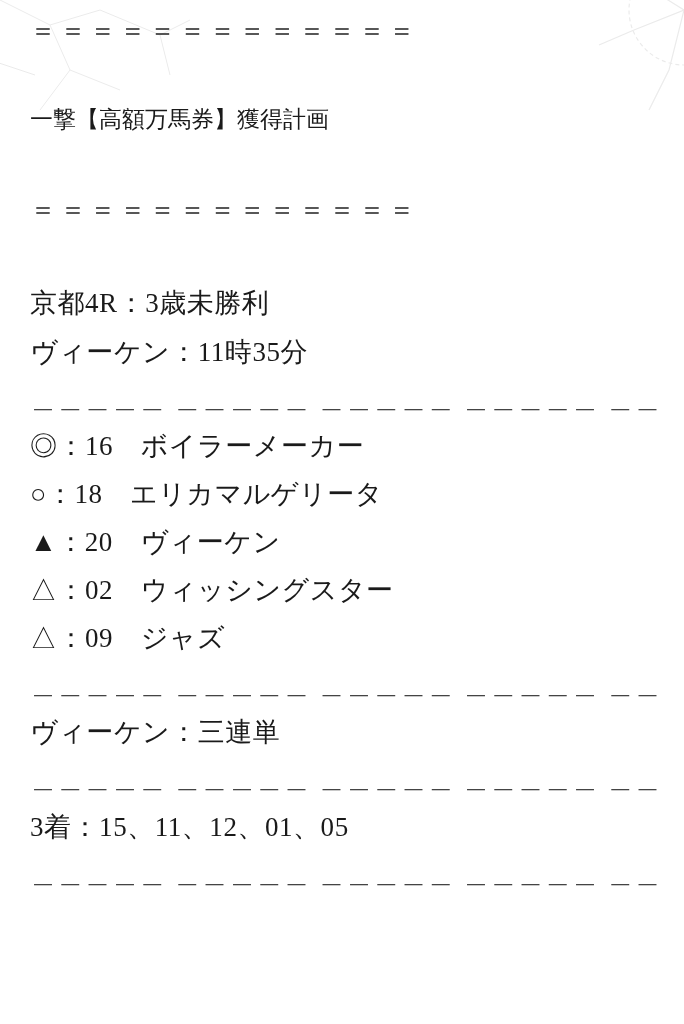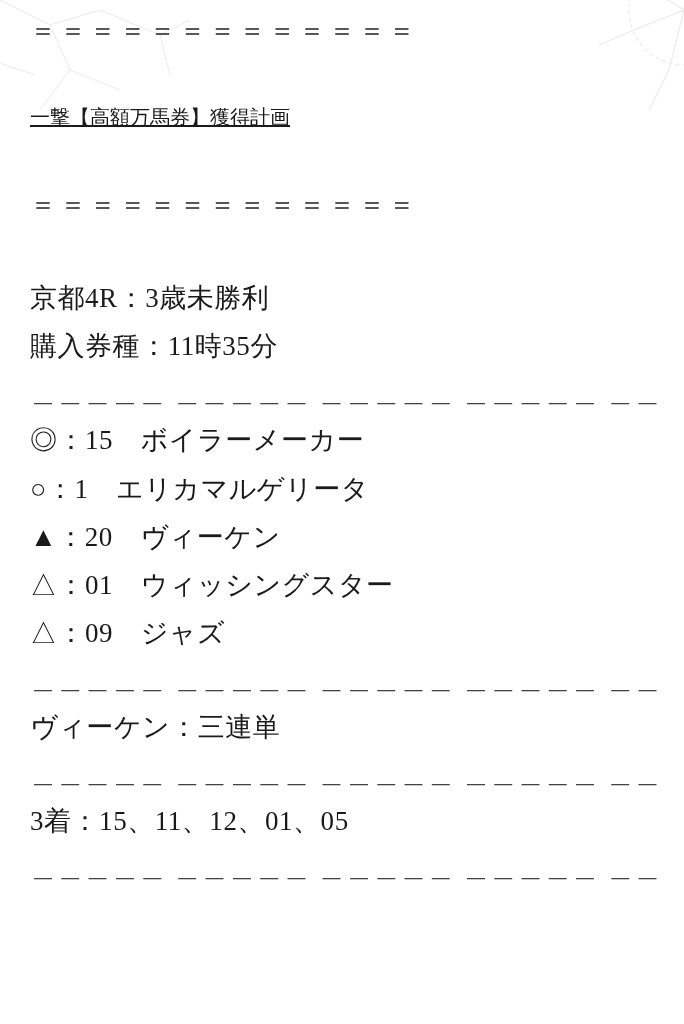--- a/index.html
+++ b/index.html
@@ -62,25 +62,24 @@
       font-size: 26px;
       line-height: 1.78;
       color: #444;
       letter-spacing: 0.05em;
       white-space: pre;
     }
     .spacer {
       height: 46px;
     }
     .title-line {
-      font-size: 20px;
+      font-size: 23px;
       line-height: 1.78;
       color: #1a1a1a;
       font-weight: 400;
-      text-decoration: underline;
     }
   </style>
 </head>
 <body>
 
 <div class="bg-decoration">
   <svg class="crack-left" viewBox="0 0 240 160">
     <g stroke="#000" stroke-width="1" fill="none">
       <line x1="40" y1="20" x2="90" y2="45"></line>
       <line x1="90" y1="45" x2="140" y2="30"></line>
@@ -108,26 +107,26 @@
 </div>
 
 <div class="content">
   <div class="divider-equals">＝＝＝＝＝＝＝＝＝＝＝＝＝</div>
   <div class="spacer"></div>
   <div class="title-line">一撃【高額万馬券】獲得計画</div>
   <div class="spacer"></div>
   <div class="divider-equals">＝＝＝＝＝＝＝＝＝＝＝＝＝</div>
   <div class="spacer"></div>
   <div class="line">京都4R：3歳未勝利</div>
-  <div class="line">購入券種：11時35分</div>
+  <div class="line">ヴィーケン：11時35分</div>
   <div class="underline-divider">＿＿＿＿＿ ＿＿＿＿＿ ＿＿＿＿＿ ＿＿＿＿＿ ＿＿</div>
-  <div class="line">◎：15　ボイラーメーカー</div>
-  <div class="line">○：1　エリカマルゲリータ</div>
+  <div class="line">◎：16　ボイラーメーカー</div>
+  <div class="line">○：18　エリカマルゲリータ</div>
   <div class="line">▲：20　ヴィーケン</div>
-  <div class="line">△：01　ウィッシングスター</div>
+  <div class="line">△：02　ウィッシングスター</div>
   <div class="line">△：09　ジャズ</div>
   <div class="underline-divider">＿＿＿＿＿ ＿＿＿＿＿ ＿＿＿＿＿ ＿＿＿＿＿ ＿＿</div>
   <div class="line">ヴィーケン：三連単</div>
   <div class="underline-divider">＿＿＿＿＿ ＿＿＿＿＿ ＿＿＿＿＿ ＿＿＿＿＿ ＿＿</div>
   <div class="line">3着：15、11、12、01、05</div>
   <div class="underline-divider">＿＿＿＿＿ ＿＿＿＿＿ ＿＿＿＿＿ ＿＿＿＿＿ ＿＿</div>
 
 </div>
 
 </body></html>

